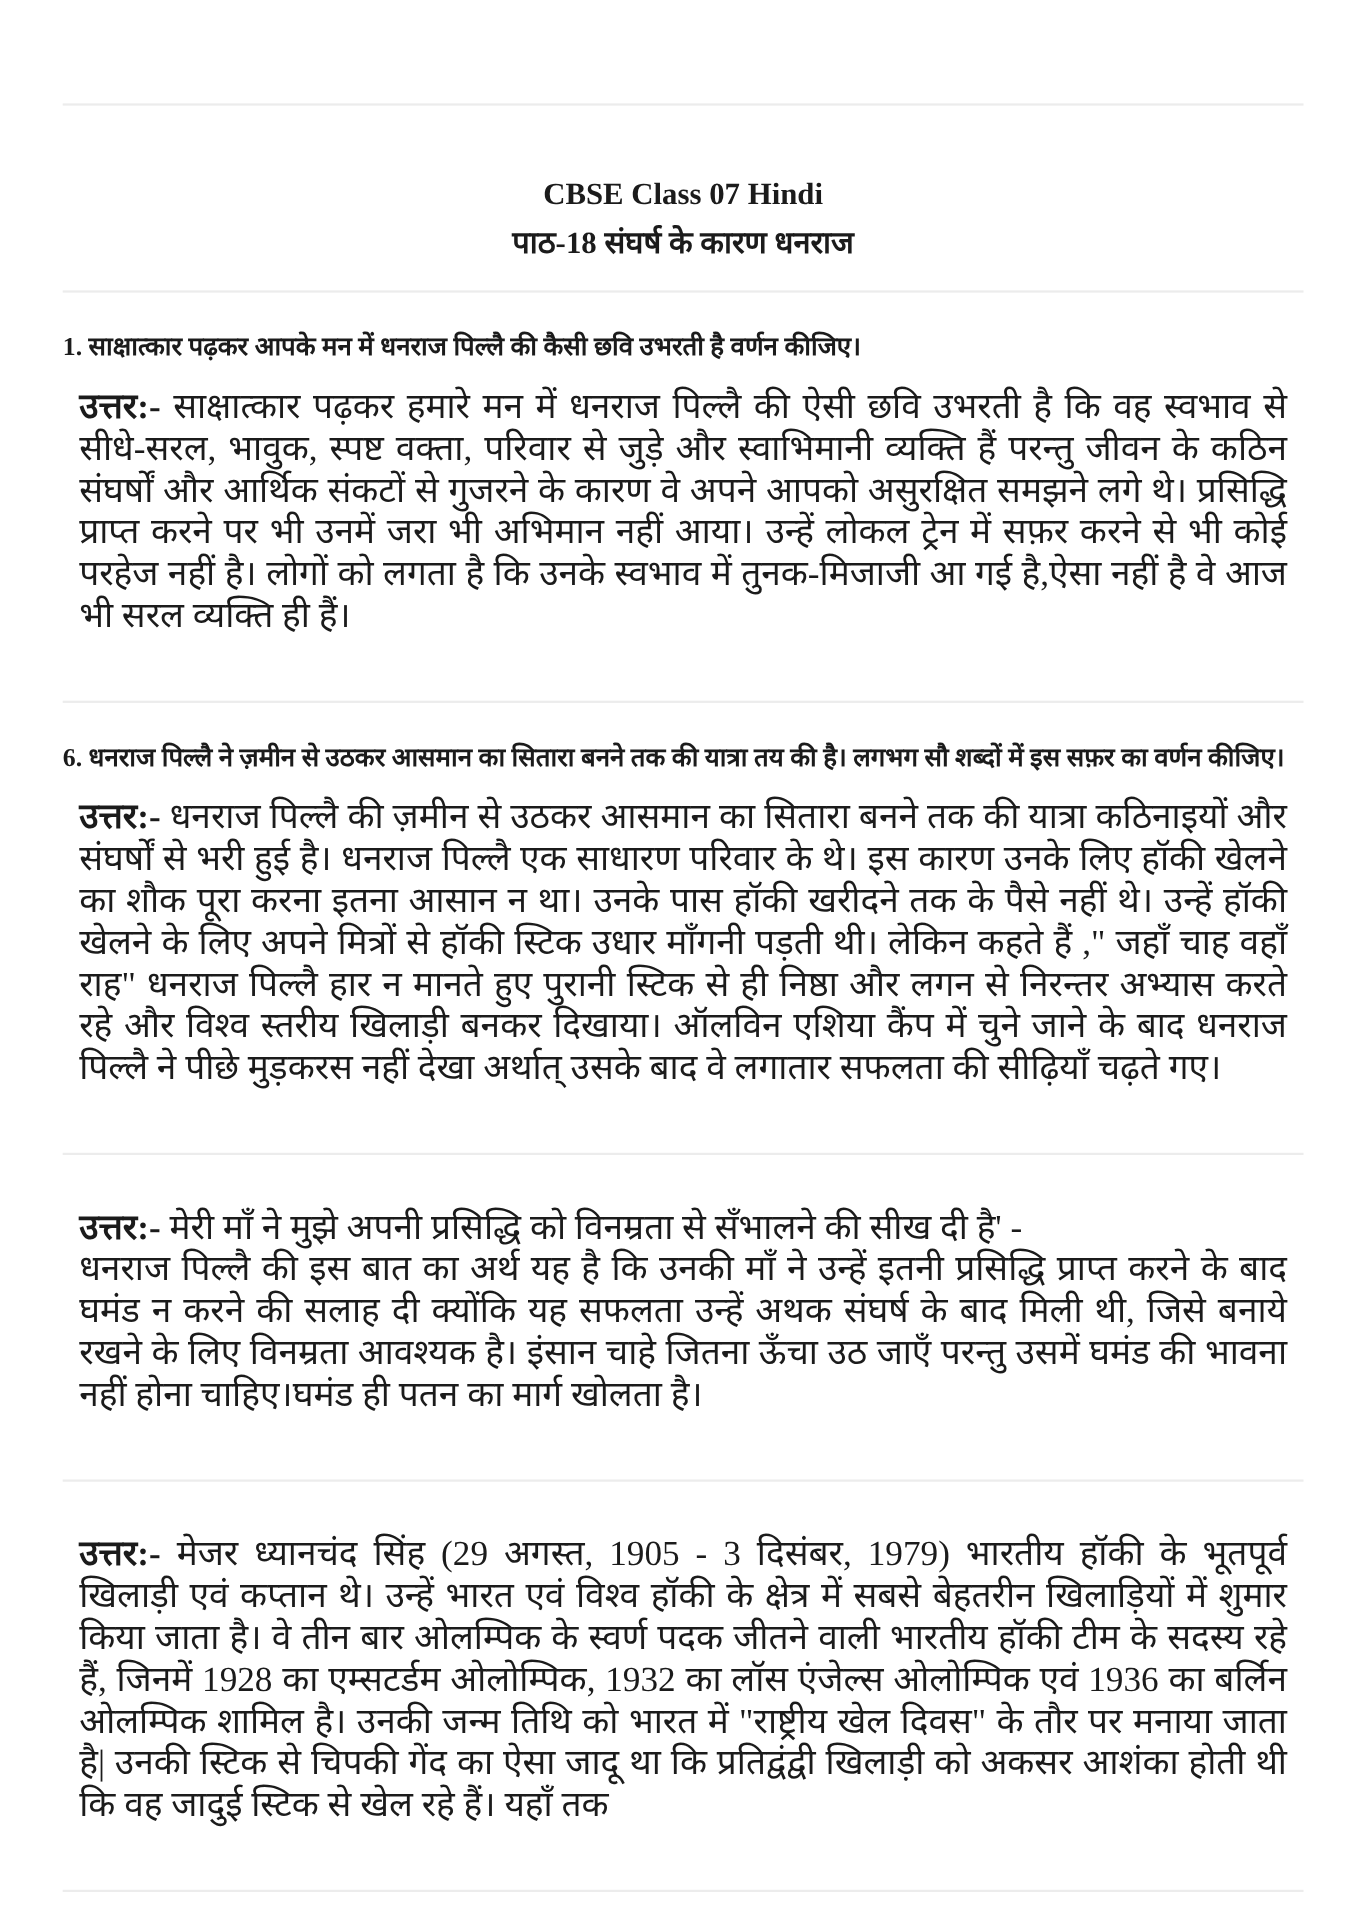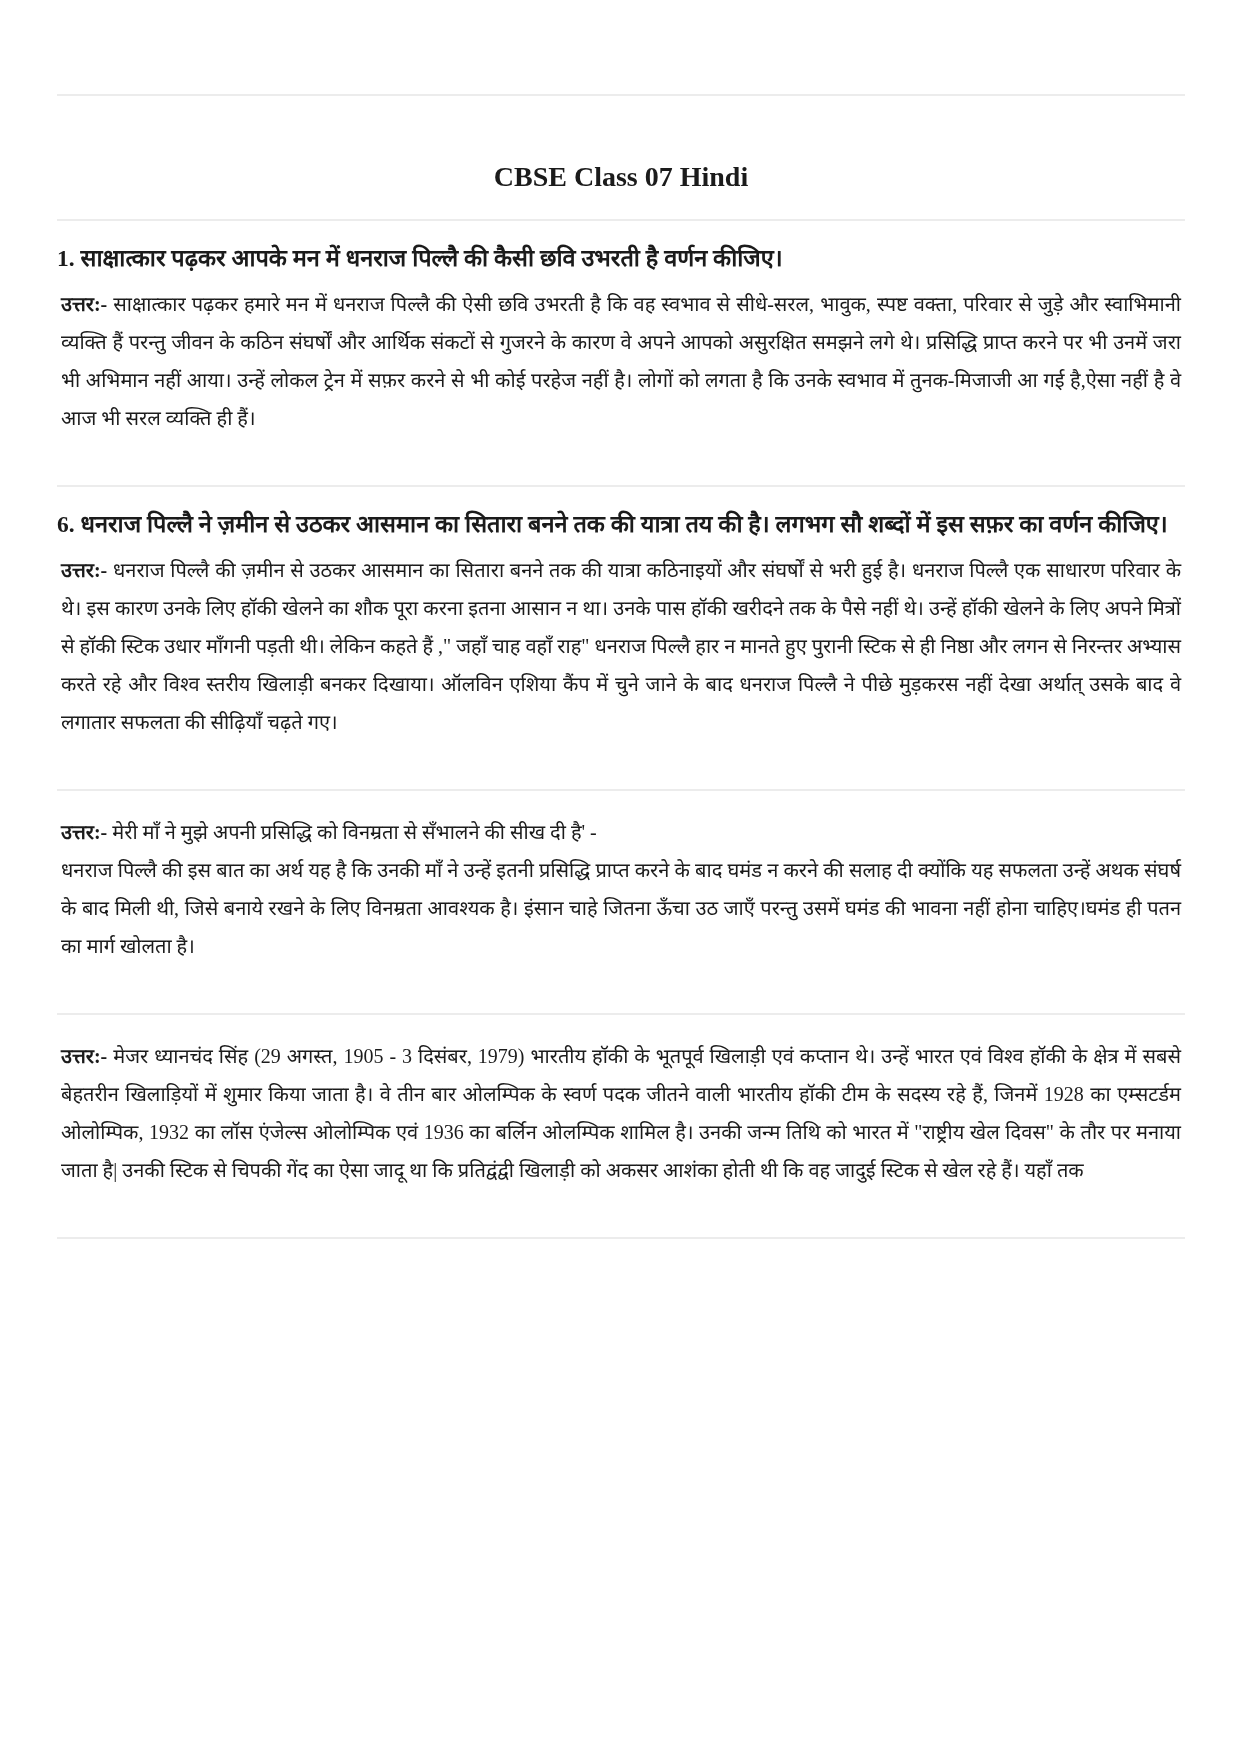--- a/index.html
+++ b/index.html
@@ -32,55 +32,56 @@
     font-weight: bold;
     font-size: 28px;
     line-height: 45px;
     margin-top: 58px;
     margin-bottom: 20px;
   }
   .title-line {
     display: block;
   }
   .qa-section {
-    padding-top: 18px;
+    padding-top: 31px;
     padding-bottom: 44px;
   }
   .question {
     font-weight: bold;
     font-size: 23.5px;
     line-height: 38px;
     margin: 0 0 8px 0;
     white-space: pre-line;
     text-align: left;
   }
   .answer {
-    font-size: 20px;
+    font-size: 32px;
     line-height: 38px;
-    margin: 4px;
+    margin: 15px;
     white-space: pre-line;
     text-align: justify;
   }
   .answer-label {
     font-weight: bold;
   }
   .bottom-space {
     height: 105px;
   }
 </style>
 </head>
 <body>
 
 <div class="page">
 
   <div class="top-space"></div>
   <hr class="divider">
 
   <div class="title-block">
     <span class="title-line">CBSE Class 07 Hindi</span>
+    <span class="title-line">पाठ-18 संघर्ष के कारण धनराज</span>
   </div>
 
   <hr class="divider">
 
   <div class="qa-section">
     <p class="question">1. साक्षात्कार पढ़कर आपके मन में धनराज पिल्लै की कैसी छवि उभरती है वर्णन कीजिए।</p>
     <p class="answer"><span class="answer-label">उत्तर:-</span><span> साक्षात्कार पढ़कर हमारे मन में धनराज पिल्लै की ऐसी छवि उभरती है कि वह स्वभाव से सीधे-सरल, भावुक, स्पष्ट वक्ता, परिवार से जुड़े और स्वाभिमानी व्यक्ति हैं परन्तु जीवन के कठिन संघर्षों और आर्थिक संकटों से गुजरने के कारण वे अपने आपको असुरक्षित समझने लगे थे। प्रसिद्धि प्राप्त करने पर भी उनमें जरा भी अभिमान नहीं आया। उन्हें लोकल ट्रेन में सफ़र करने से भी कोई परहेज नहीं है। लोगों को लगता है कि उनके स्वभाव में तुनक-मिजाजी आ गई है,ऐसा नहीं है वे आज भी सरल व्यक्ति ही हैं।</span></p>
   </div>
 
   <hr class="divider">

